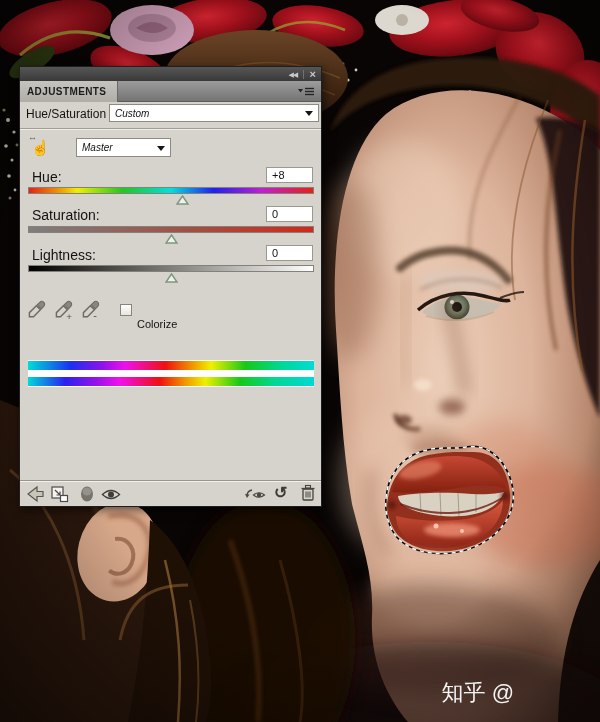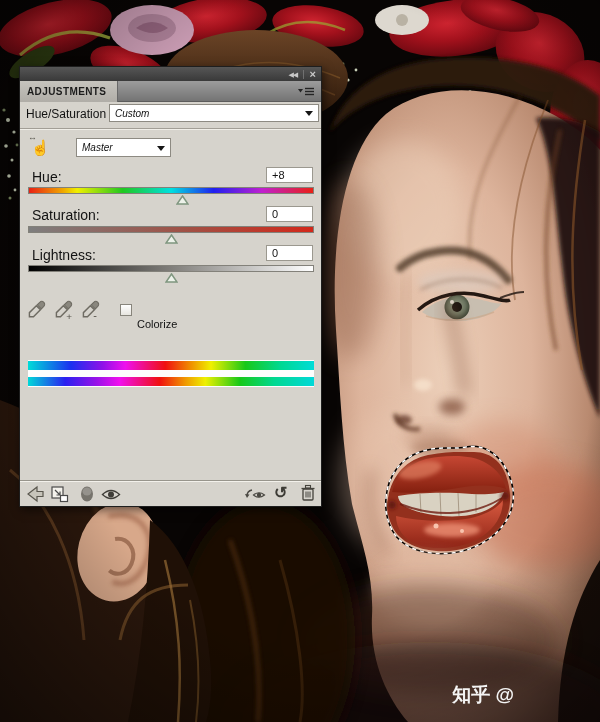--- a/index.html
+++ b/index.html
@@ -76,21 +76,21 @@
                border-top:1px solid #98958c; box-shadow:inset 0 1px 0 #f3f1eb; }
   .bb-icon { position:absolute; top:4px; }
   .i-back { left:4px; }  .i-clip { left:30px; }  .i-circle { left:60px; }
   .i-eye { left:81px; top:7px; } .i-prev { left:224px; top:5px; }
   .i-reset { left:254px; top:2px; font-size:16px; font-weight:bold; color:#3d3b35; }
   .i-trash { left:280px; top:3px; }
 
   
   .wm { position:absolute; right:8px; bottom:6px; width:230px; height:34px; }
   .wm-solid { position:absolute; right:78px; bottom:8px; color:#f4f4f4;
-              font-size:19px; white-space:nowrap;font-weight:bold; }
+              font-size:22px; white-space:nowrap; }
   .wm-outline { position:absolute; right:0; bottom:2px; font-size:22px; font-weight:bold;
                 letter-spacing:1px; color:rgba(25,25,25,.25); white-space:nowrap;
                 -webkit-text-stroke:1.3px #efefef;
                 text-shadow:1px 0 #e8e8e8,-1px 0 #e8e8e8,0 1px #e8e8e8,0 -1px #e8e8e8; }
 </style>
 </head>
 <body>
 
 <div class="stage">
 

